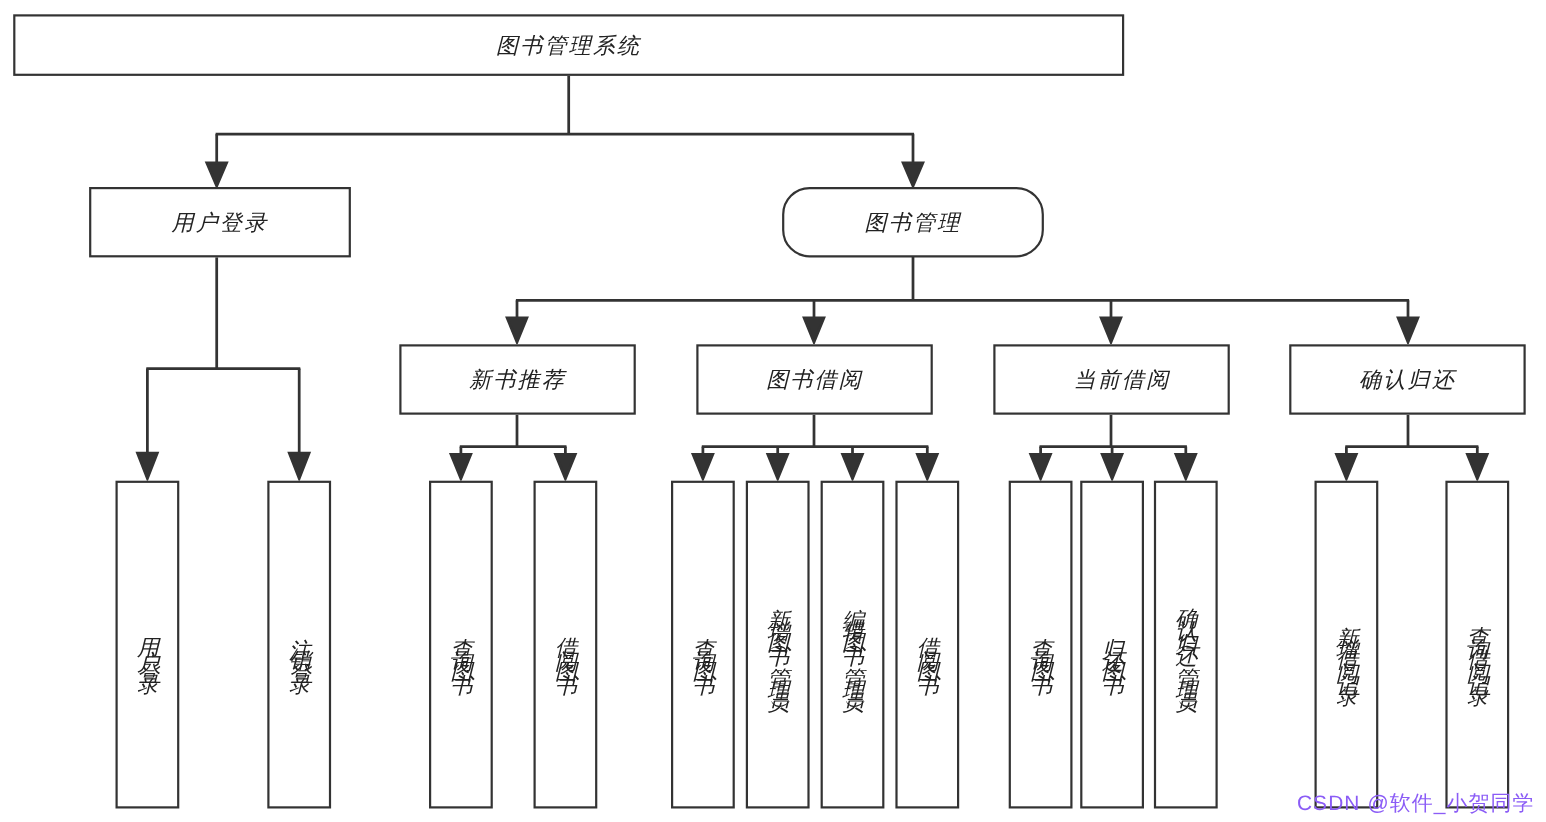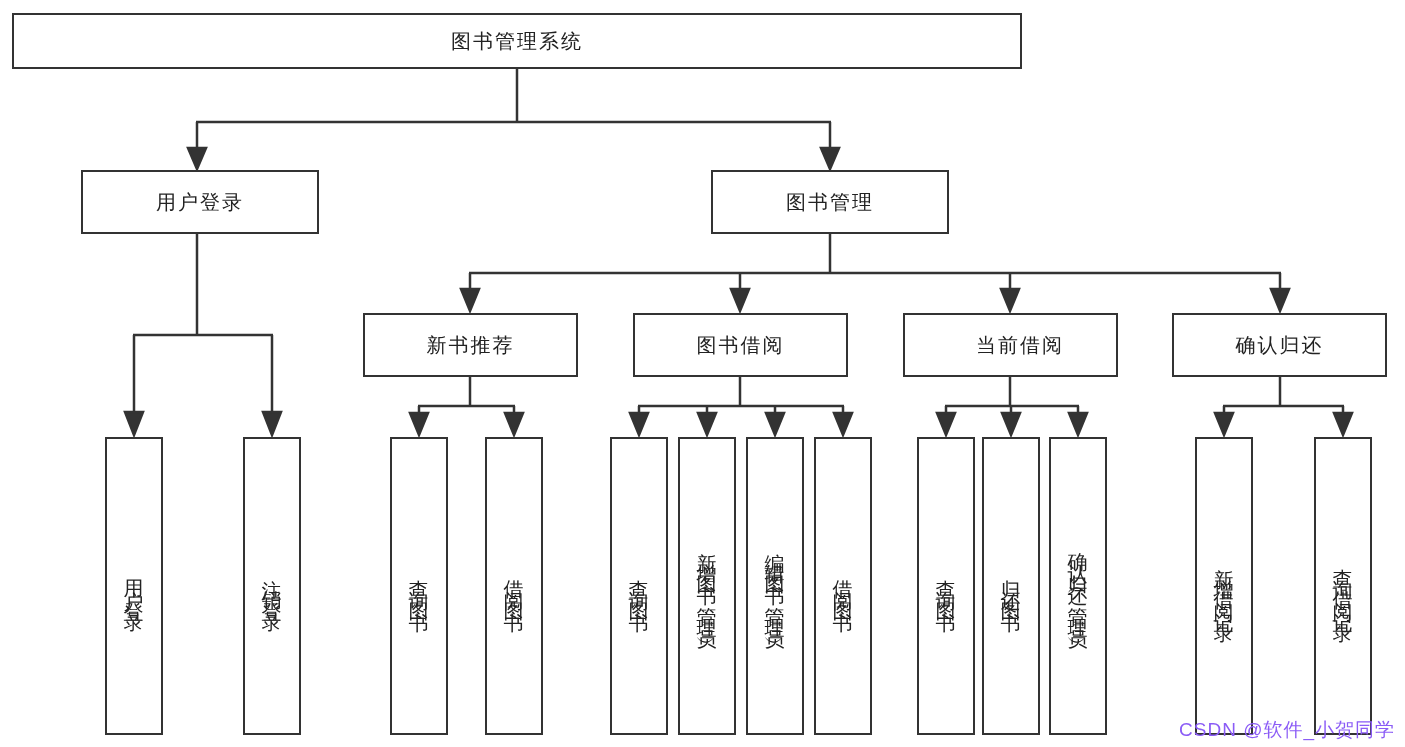--- a/index.html
+++ b/index.html
@@ -23,20 +23,21 @@
     background: #ffffff;
     display: flex;
     align-items: center;
     justify-content: center;
     color: #222222;
   }
   .node .lbl {
     font-size: 20px;
     letter-spacing: 2px;
     white-space: nowrap;
+    font-style: italic;
   }
   .leaf .lbl {
     writing-mode: vertical-rl;
     text-orientation: mixed;
     font-size: 20px;
     line-height: 1;
     letter-spacing: 11px;
     white-space: normal;
   }
   .watermark {
@@ -132,21 +133,21 @@
     </g>
   </svg>
 
   <div class="node" style="left:12px; top:13px; width:1010px; height:56px;">
     <span class="lbl">图书管理系统</span>
   </div>
 
   <div class="node" style="left:81px; top:170px; width:238px; height:64px;">
     <span class="lbl">用户登录</span>
   </div>
-  <div class="node" style="left:711px; top:170px; width:238px; height:64px;">
+  <div class="node" style="left:711px; top:170px; width:238px; height:64px;border-radius:25px;">
     <span class="lbl">图书管理</span>
   </div>
 
   <div class="node" style="left:363px; top:313px; width:215px; height:64px;text-align:center;">
     <span class="lbl">新书推荐</span>
   </div>
   <div class="node" style="left:633px; top:313px; width:215px; height:64px;">
     <span class="lbl">图书借阅</span>
   </div>
   <div class="node" style="left:903px; top:313px; width:215px; height:64px;padding-left:19px;">

